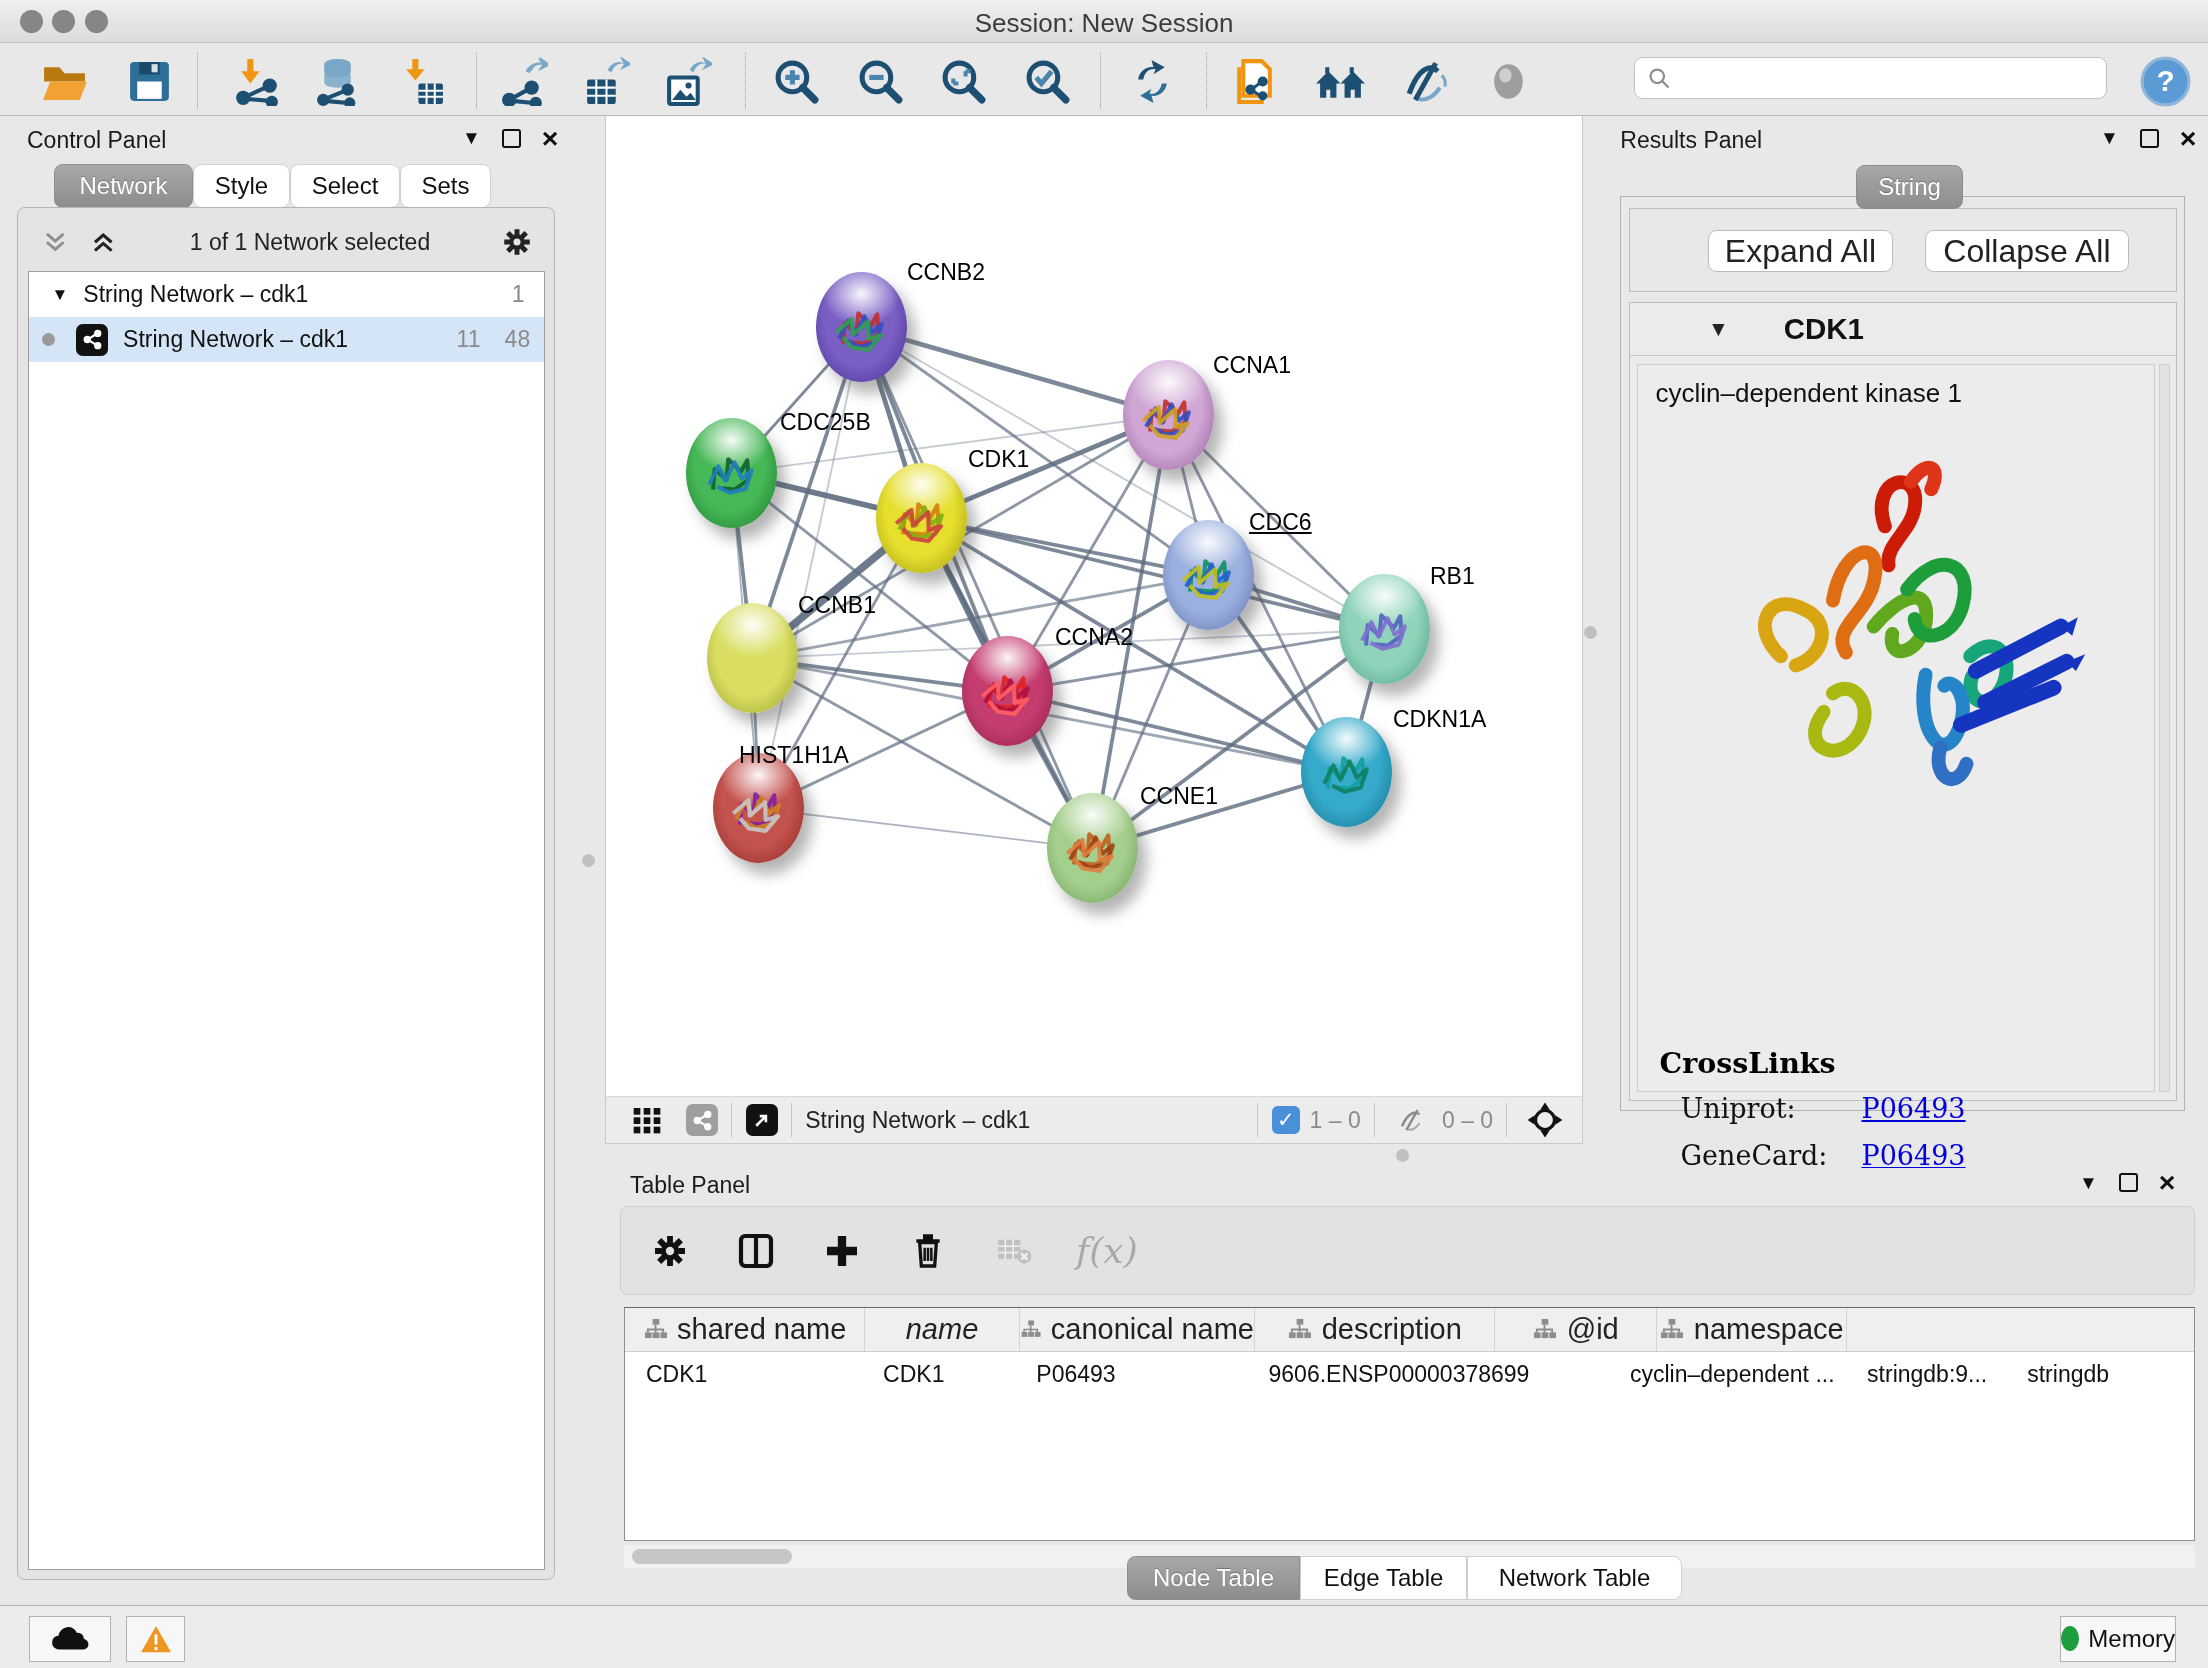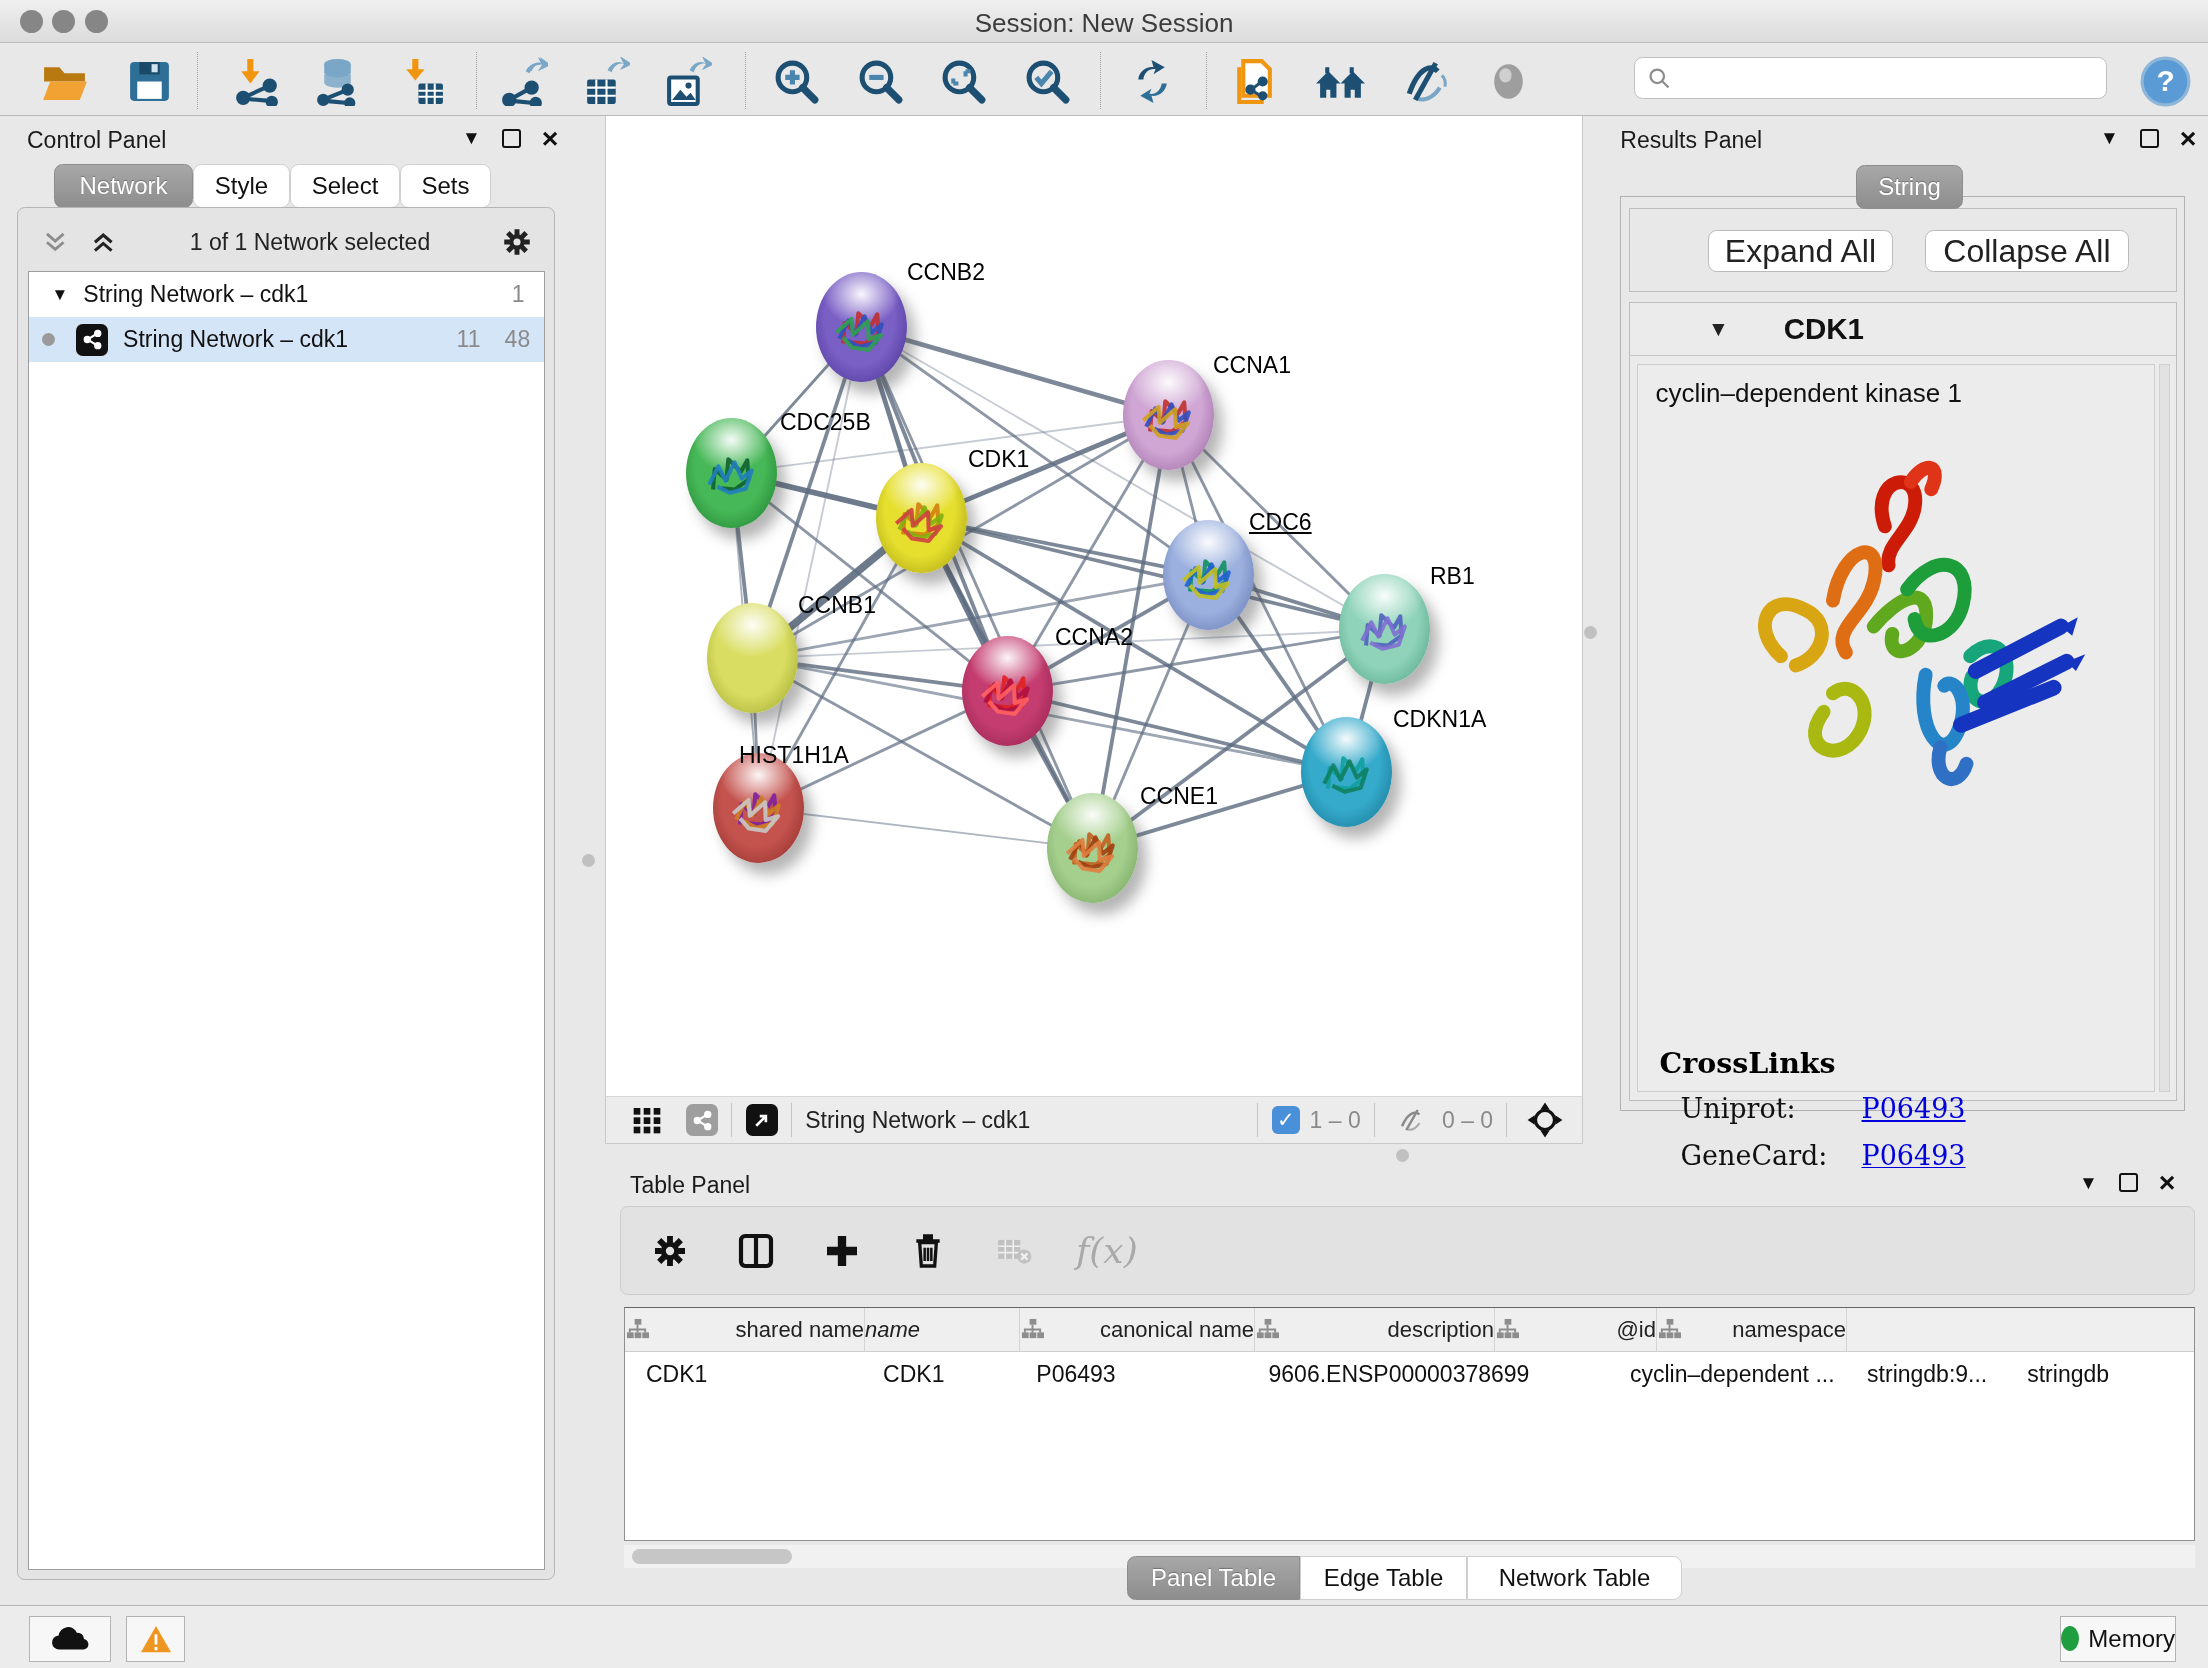--- a/index.html
+++ b/index.html
@@ -88,21 +88,21 @@
 
   
   #table-panel { position:absolute; left:605px; top:1168px; width:1604px; height:438px; background:#e8e8e8; }
   #tp-toolbox { position:absolute; left:15px; top:38px; width:1575px; height:89px; background:#e2e2e2;
     border:1px solid #cdcdcd; border-radius:7.6px; display:flex; align-items:center; gap:38px; padding-left:25px; }
   .tp-icon { width:48px; height:48px; display:flex; align-items:center; justify-content:center; cursor:pointer; }
   #fx-label { font-family:"DejaVu Serif", serif; font-style:italic; font-size:36px; color:#a9a9a9; }
   #tp-table { position:absolute; left:19px; top:139px; width:1571px; height:234px; background:#fff;
     border:1px solid #8f8f8f; border-top:1.9px solid #666; overflow:hidden; }
   #tp-header { display:flex; height:44px; background:#efefef; border-bottom:1px solid #cfcfcf; }
-  .th { display:flex; align-items:center; justify-content:space-between; gap:9.5px; font-size:22px; color:#222;
+  .th { display:flex; align-items:center; justify-content:center; gap:9.5px; font-size:29px; color:#222;
     border-right:1px solid #d4d4d4; overflow:hidden; white-space:nowrap; }
   #tp-row { display:flex; height:44px; background:#fff; cursor:default; }
   .td { font-size:23px; color:#111; padding-left:21px; display:flex; align-items:center; overflow:hidden; white-space:nowrap; }
   #tp-hscroll { position:absolute; left:19px; top:377px; width:1571px; height:23px; background:#f1f1f1; }
   #tp-thumb { position:absolute; left:7.6px; top:3.8px; width:160px; height:15px; border-radius:7.6px; background:#c6c6c6; }
   #tp-tabs { position:absolute; left:522px; top:388px; display:flex; }
   #tp-tabs .tab { border-radius:0; }
   #tp-tabs .tab:first-child { border-radius:8.6px 0 0 8.6px; }
   #tp-tabs .tab:last-child { border-radius:0 8.6px 8.6px 0; }
 
@@ -733,21 +733,21 @@
         <div class="td" style="width: 366px;">9606.ENSP00000378699</div>
         <div class="td" style="width: 240px;">cyclin–dependent ...</div>
         <div class="td" style="width: 162px;">stringdb:9...</div>
         <div class="td" style="width: 190px;">stringdb</div>
       </div>
   </div>
   <div id="tp-hscroll">
       <div id="tp-thumb"></div>
     </div>
   <div id="tp-tabs">
-    <div class="tab active" style="width:173px">Panel Table</div>
+    <div class="tab active" style="width:173px">Node Table</div>
     <div class="tab" style="width:167px">Edge Table</div>
     <div class="tab" style="width:215px">Network Table</div>
   </div>
 </div>
 
 <div id="bottom-bar">
   <div class="bb-btn" style="left:28.5px; width:82px">
     <svg width="42" height="30" viewBox="0 0 48 32">
         <path d="M12 28a8 8 0 0 1-1-16 11 11 0 0 1 21-3 7 7 0 0 1 8 7 6 6 0 0 1-2 12z" fill="#111"></path>
       </svg>

